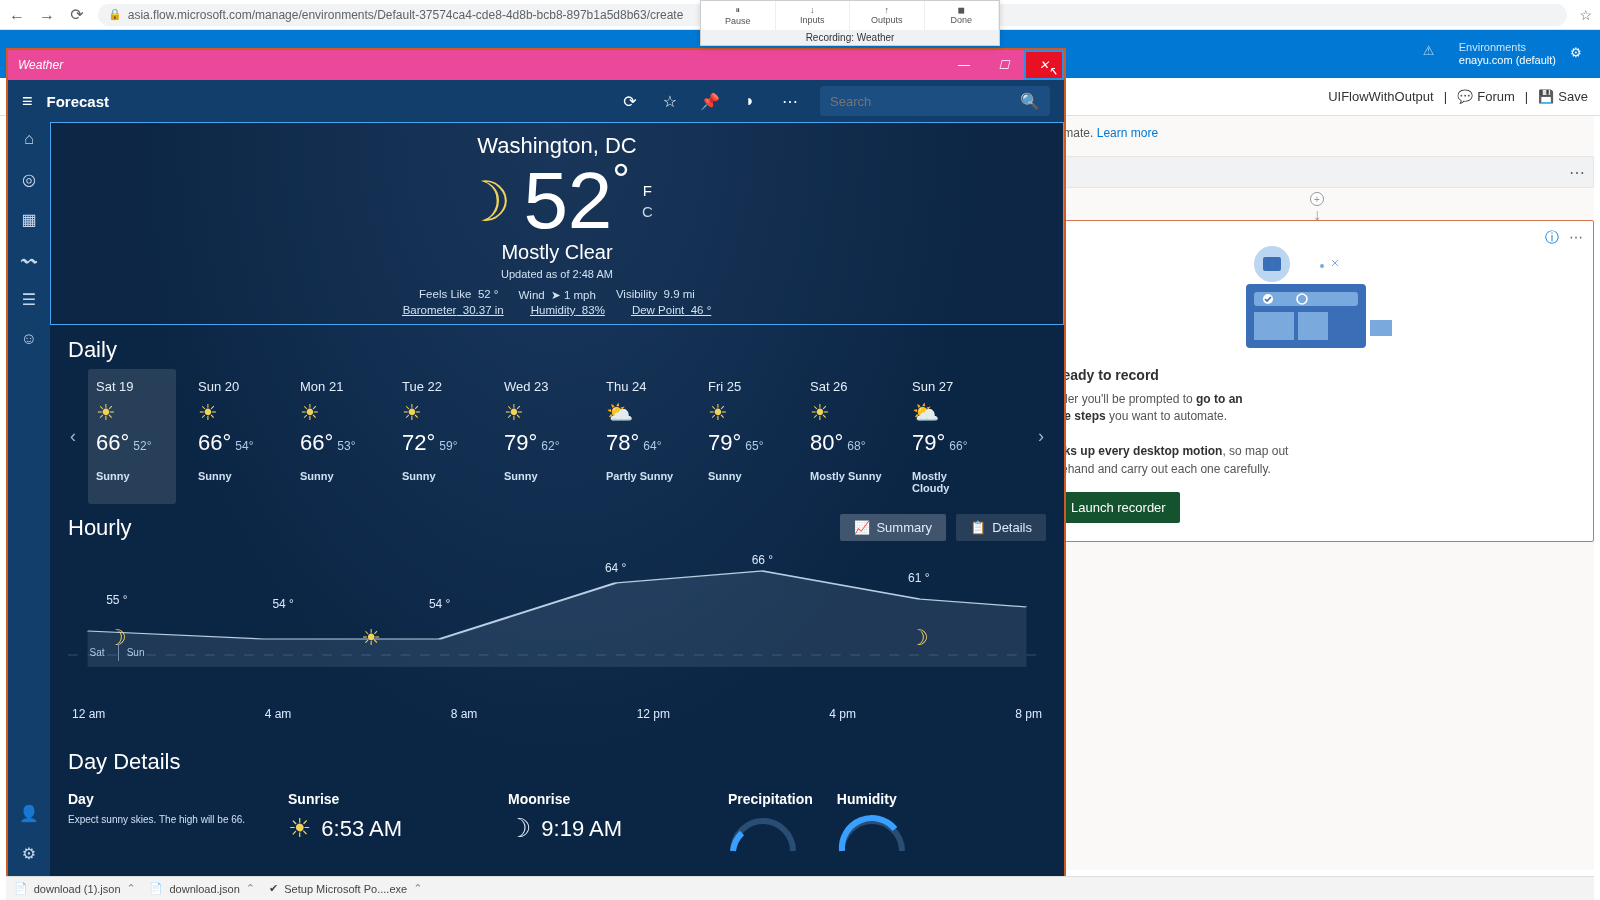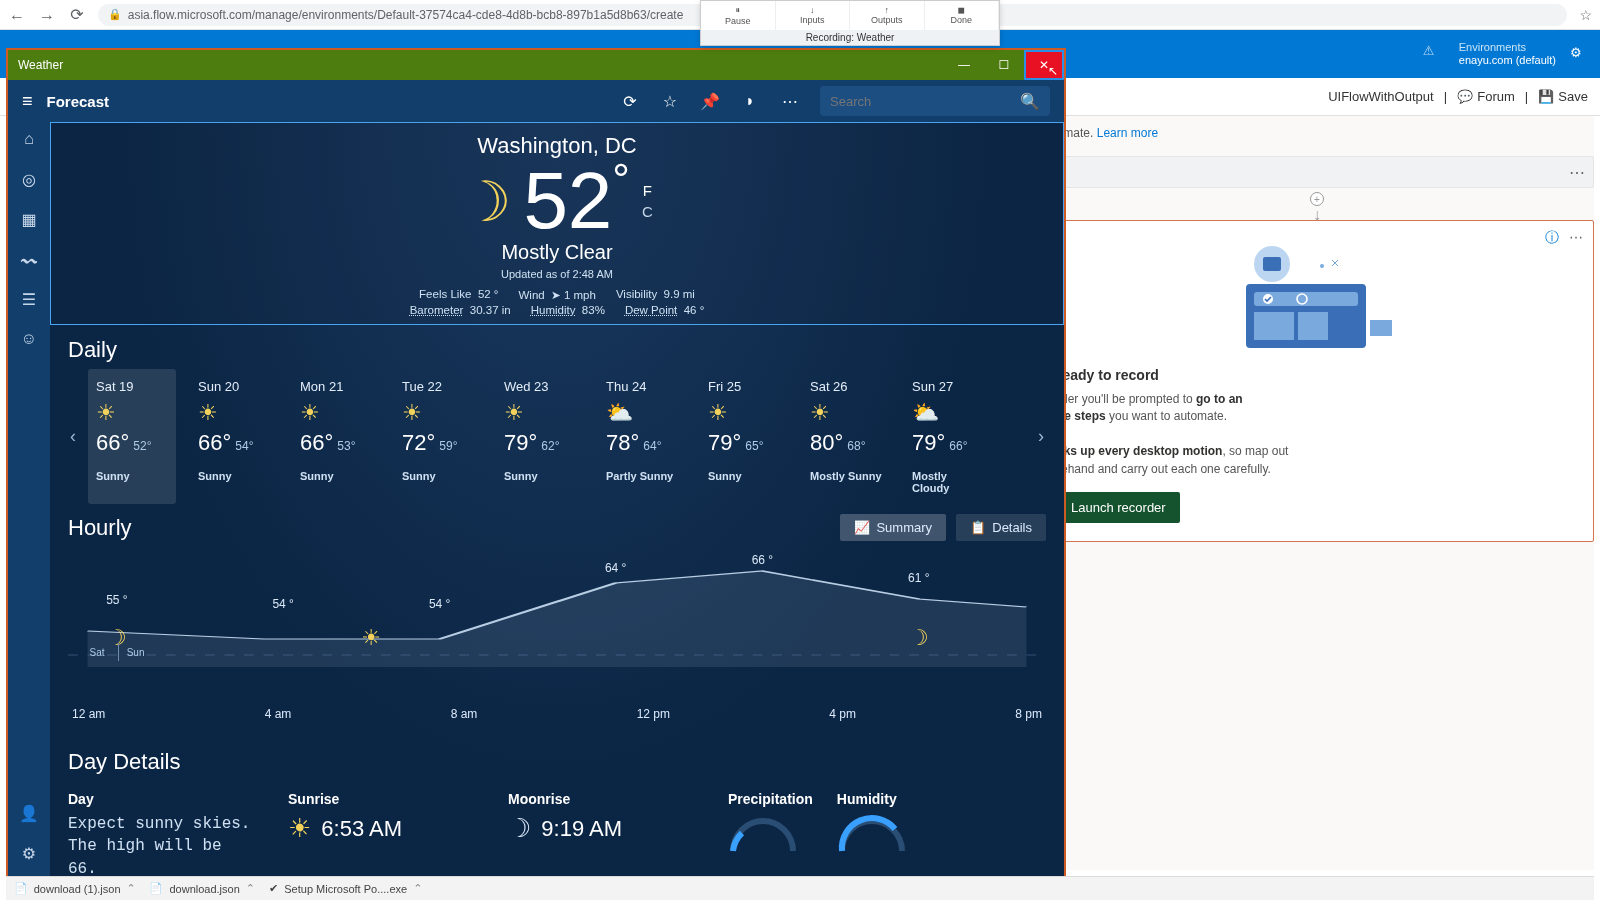--- a/index.html
+++ b/index.html
@@ -45,21 +45,21 @@
 .record-card .info { position:absolute; top:8px; right:34px; color:#0078d4; font-size:14px; }
 .record-card .dots2 { position:absolute; top:8px; right:10px; color:#666; font-size:14px; }
 .illus { height:120px; display:flex; align-items:center; justify-content:center; margin:4px 0 10px; }
 .rc-title { font-weight:600; font-size:14px; color:#323130; margin-bottom:8px; }
 .rc-body { font-size:12px; color:#555; line-height:1.45; }
 .rc-body b { color:#323130; }
 .launch { margin-top:14px; padding:8px 14px; background:#14532d; color:#fff; border:none; border-radius:2px; font-size:13px; cursor:pointer; }
 
 
 .weather-window { position:absolute; top:48px; left:6px; width:1060px; height:836px; border:2px solid #cd5b23; background:#0b2947; overflow:hidden; }
-.titlebar { height:30px; background:#4d7c0f; display:flex; align-items:center; color:#fff; font-size:12px; padding-left:10px; position:relative; }
+.titlebar { height:30px; background:#ec4899; display:flex; align-items:center; color:#fff; font-size:12px; padding-left:10px; position:relative;font-style:italic; }
 .winbtns { position:absolute; right:0; top:0; display:flex; height:30px; }
 .winbtn { width:40px; display:flex; align-items:center; justify-content:center; color:#fff; font-size:12px; }
 .winbtn.close { background:#e81123; border:2px solid #2b8fe5; position:relative; }
 .cursor-arrow { position:absolute; top:12px; left:22px; color:#fff; font-size:12px; z-index:60; }
 
 .app-bar { height:42px; background:#123e6b; display:flex; align-items:center; padding:0 14px; color:#fff; gap:14px; }
 .hamburger { font-size:18px; cursor:pointer; }
 .app-title { font-size:15px; font-weight:600; }
 .app-bar-right { margin-left:auto; display:flex; align-items:center; gap:20px; }
 .ab-ico { width:20px; height:20px; color:#fff; display:flex; align-items:center; justify-content:center; cursor:pointer; }
@@ -80,21 +80,21 @@
 .hero .loc { font-size:22px; font-weight:300; }
 .hero .temp-row { display:flex; align-items:center; justify-content:center; gap:12px; margin-top:-4px; }
 .hero .moon { font-size:56px; color:#f3d25b; }
 .hero .temp { font-size:80px; font-weight:200; }
 .hero .deg { font-size:44px; vertical-align:top; }
 .hero .unit { display:flex; flex-direction:column; font-size:15px; gap:4px; color:#c6d6e9; }
 .hero .unit .on { color:#fff; }
 .hero .cond { font-size:20px; font-weight:300; margin-top:-6px; }
 .hero .upd { font-size:11px; margin-top:4px; color:#cfe1f2; }
 .hero .stats { font-size:11.5px; color:#cfe1f2; display:flex; gap:20px; justify-content:center; margin-top:8px; }
-.hero .stats2 { font-size:11.5px; color:#cfe1f2; display:flex; gap:20px; justify-content:center; margin-top:2px; }
+.hero .stats2 { font-size:11.5px; color:#cfe1f2; display:flex; gap:27px; justify-content:center; margin-top:2px;text-decoration:underline; }
 .hero .stats span u,.hero .stats2 span u { text-decoration:underline dotted; }
 
 .section-h { font-size:22px; font-weight:300; padding:12px 18px 6px; }
 .daily { display:flex; align-items:center; padding:0 8px; position:relative; }
 .dnav { width:30px; text-align:center; font-size:18px; color:#9bb7d6; cursor:pointer; }
 .days { display:flex; gap:14px; flex:1; }
 .day { width:88px; padding:10px 8px; border-radius:3px; }
 .day.sel { background:rgba(255,255,255,.12); }
 .day .dname { font-size:13px; color:#e3edf7; margin-bottom:6px; }
 .day .dic { font-size:22px; color:#f3d25b; margin-bottom:4px; }
@@ -114,21 +114,21 @@
 .tlabel { position:absolute; font-size:12px; color:#dbe8f6; transform:translateX(-50%); }
 .chart .hicon { position:absolute; font-size:22px; color:#f3d25b; transform:translateX(-50%); }
 .chart .sep { position:absolute; top:96px; left:5.1%; width:1px; height:18px; background:#6e8cad; }
 .chart .dsun { position:absolute; top:100px; font-size:10px; color:#aecbe7; }
 .xaxis { display:flex; justify-content:space-between; padding:0 22px 6px; font-size:12px; color:#dceafb;text-align:right; }
 
 .daydet { padding:10px 18px 20px; }
 .dd-grid { display:flex; gap:30px; margin-top:10px; }
 .dd-col { width:190px; }
 .dd-col h4 { font-size:14px; font-weight:600; margin-bottom:6px; }
-.dd-col .sub { font-size:16px; color:#cfe1f2; line-height:1.4;font-family:Liberation Mono, monospace; }
+.dd-col .sub { font-size:10px; color:#cfe1f2; line-height:1.4; }
 .sun { display:flex; align-items:center; gap:10px; font-size:22px; }
 .sun .ic { font-size:26px; color:#f3d25b; }
 .sun .ic.moon { color:#dceafb; }
 .gauge { width:70px;height:40px; }
 .gauge-row { display:flex; gap:24px; }
 
 
 .dlbar { position:absolute; bottom:0; left:6px; right:6px; height:24px; background:#f3f3f3; border-top:1px solid #ddd; display:flex; align-items:center; font-size:11px; color:#444; gap:14px; padding:0 8px; }
 .dlitem { display:flex; align-items:center; gap:6px; }
 .chev { color:#888; }

